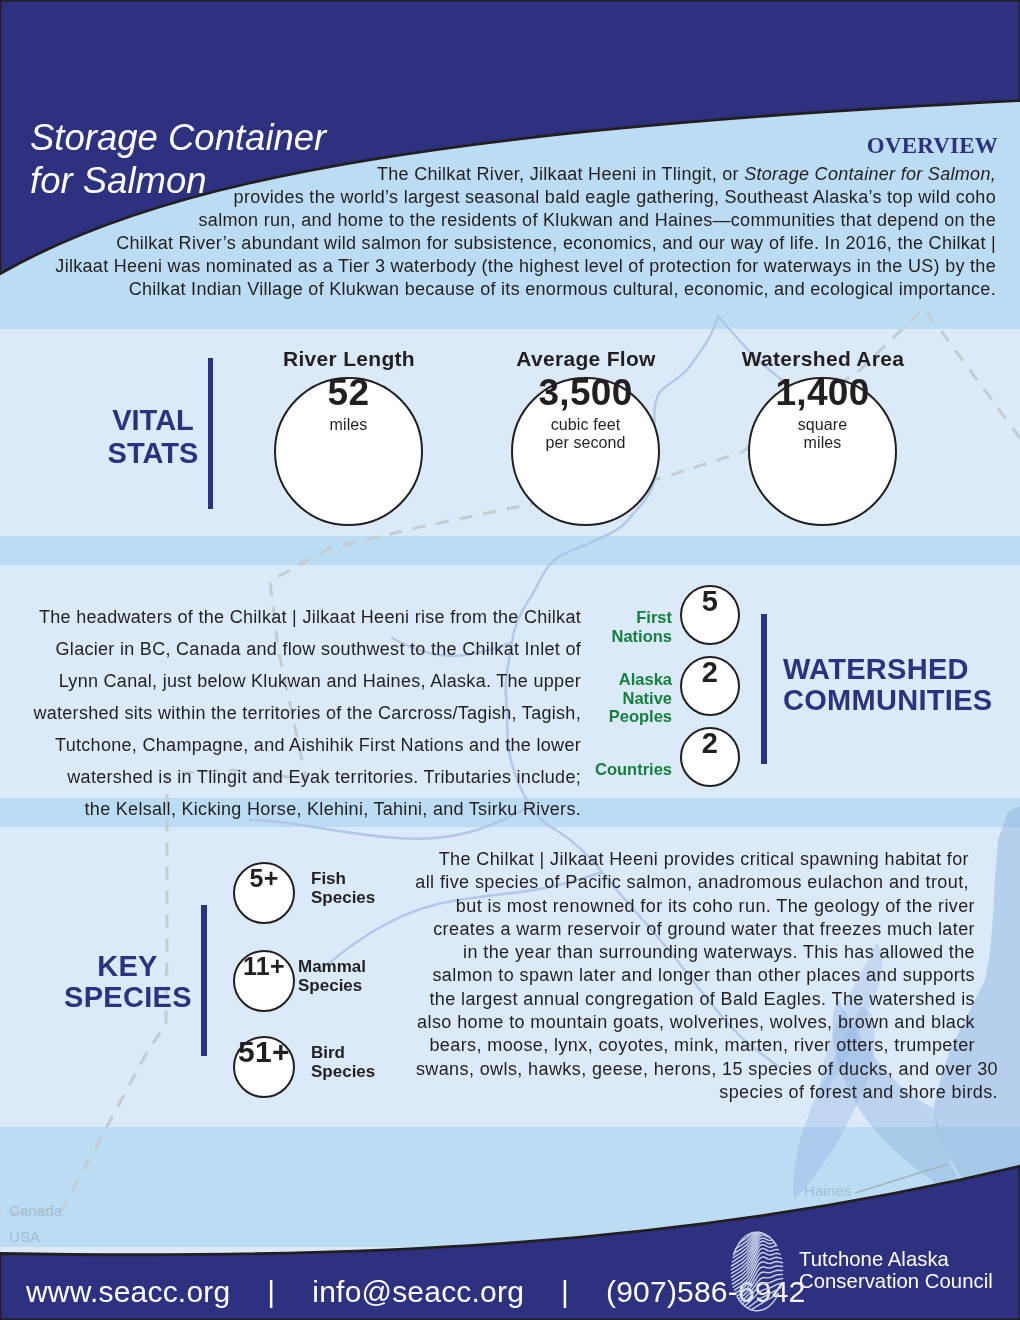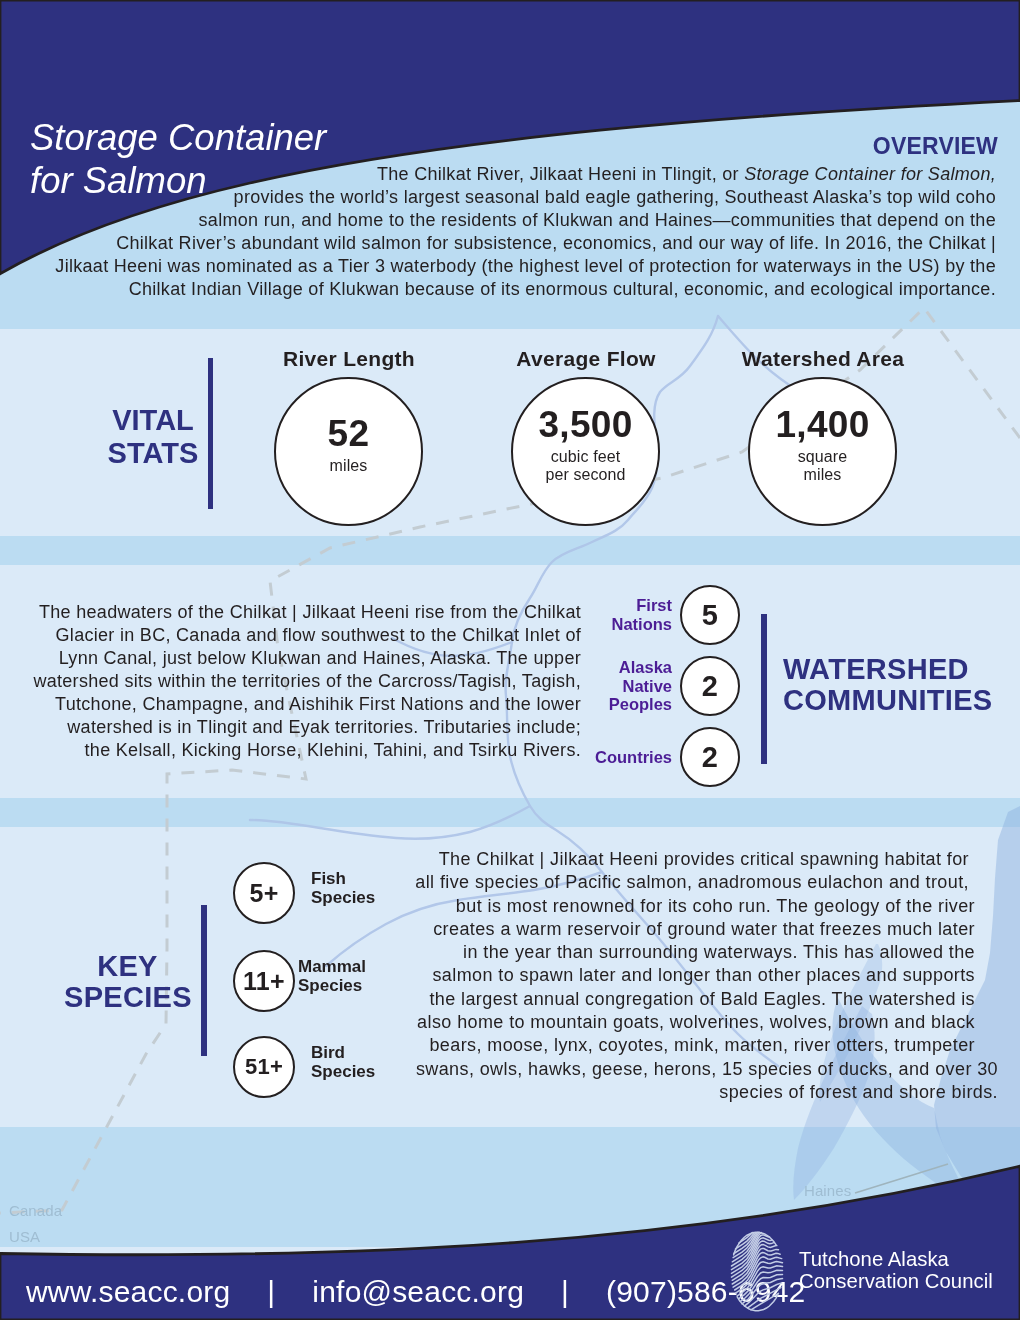--- a/index.html
+++ b/index.html
@@ -30,20 +30,21 @@
   }
   .subtitle {
     position:absolute; left:30px; top:104px;
     font-size:36.5px; font-style:italic; font-weight:400; color:#ffffff;
     line-height:43px; letter-spacing:0px;margin-top:12px;
   }
   .overview-label {
     position:absolute; right:22px; top:133px;
     font-size:23px; font-weight:700; color:#2e3180;
     letter-spacing:0.2px;
+    font-family:Liberation Serif, serif;
   }
   .overview-text {
     position:absolute; left:0px; top:163px; width:996px;
     font-size:18px; line-height:23px; color:#231f20;
     text-align:right; letter-spacing:0.3px;
   }
   .overview-text i { font-style:italic; }
   .ovshape {
     float:left; width:390px; height:120px;
     shape-outside:polygon(0px 0px, 374px 0px, 374px 22px, 231px 23px, 231px 45px, 187px 46px, 187px 68px, 113px 69px, 113px 91px, 53px 92px, 53px 114px, 0px 114px);
@@ -58,45 +59,45 @@
   .vs-rule { position:absolute; left:207.8px; top:358px; width:5.4px; height:151px; background:#2e3180; }
   .vs-item { position:absolute; top:348px; }
   .vs-title {
     position:absolute; top:0; left:0; width:100%; text-align:center;
     font-size:21px; letter-spacing:0.3px; font-weight:700; color:#231f20;
     line-height:21px;
   }
   .circ {
     position:absolute; border-radius:50%; background:#fff;
     border:2.4px solid #231f20;
-    display:flex; flex-direction:column; align-items:center; justify-content:center;
+    display:flex; flex-direction:column; align-items:center; justify-content:flex-start;
   }
   .circ.stat { padding-bottom:9px; }
   .circ .num { font-size:37px; font-weight:700; color:#231f20; line-height:28px; letter-spacing:0.3px; }
   .circ .unit { font-size:16px; color:#231f20; line-height:17.5px; text-align:center; margin-top:9px; letter-spacing:0.1px; }
 
   
   .ws-text {
     position:absolute; left:24px; top:601px; width:557px;
-    font-size:18px; line-height:23px; letter-spacing:0.3px;
+    font-size:18px; line-height:32px; letter-spacing:0.3px;
     color:#231f20; text-align:right;
   }
   .wsshape {
     float:left; width:30px; height:161px;
     shape-outside:polygon(0px 0px, 1px 0px, 1px 135px, 30px 135px, 30px 161px, 0px 161px);
   }
   .ws-rule { position:absolute; left:761px; top:614px; width:5.5px; height:150px; background:#2e3180; }
   .ws-label {
     position:absolute; left:783px; top:654px; width:240px;
     color:#2e3180; font-weight:700; font-size:29px; line-height:31.3px;
     letter-spacing:0.3px;
   }
   .ws-item-label {
     position:absolute; text-align:right; font-size:16.5px; font-weight:700;
-    color:#4c1d95; line-height:18.5px; width:100px; letter-spacing:0px;
+    color:#15803d; line-height:18.5px; width:100px; letter-spacing:0px;margin-top:12px;
   }
 
   
   .ks-label {
     position:absolute; left:64px; top:951px; width:127px;
     text-align:center; color:#2e3180; font-weight:700;
     font-size:29px; line-height:31.3px; letter-spacing:0.3px;
   }
   .ks-rule { position:absolute; left:201px; top:905px; width:5.5px; height:151px; background:#2e3180; }
   .ks-item-label {
@@ -266,21 +267,21 @@
 
   <div class="circ" style="left:233px; top:950px; width:62px; height:62px;">
     <div class="num" style="font-size:25px;">11+</div>
   </div>
   <div class="ks-item-label" style="left:298px; top:958px;">
     <div>Mammal</div>
     <div>Species</div>
   </div>
 
   <div class="circ" style="left:233px; top:1036px; width:62px; height:62px;">
-    <div class="num" style="font-size:22px;">51+</div>
+    <div class="num" style="font-size:30px;">51+</div>
   </div>
   <div class="ks-item-label" style="left:311px; top:1044px;">
     <div>Bird</div>
     <div>Species</div>
   </div>
 
   <div class="ks-text"><span class="ksshape"></span><span class="ksshape2"></span><span>The Chilkat | Jilkaat Heeni provides critical  spawning  habitat for all five species of Pacific salmon, anadromous eulachon and trout, but is most renowned for its coho run.  The geology of the river creates a warm reservoir of ground water that freezes much later in the year than surrounding waterways.  This has allowed the salmon to spawn later and longer than other places and supports the largest annual congregation of Bald Eagles. The watershed is also home to mountain goats, wolverines, wolves, brown and black bears, moose, lynx, coyotes, mink, marten, river otters, trumpeter swans, owls, hawks, geese, herons, 15 species of ducks, and over 30 species of forest and shore birds.</span></div>
 
   <div class="maplabel" style="left:9px; top:1185px;margin-top:17px;">Canada</div>
   <div class="maplabel" style="left:9px; top:1228px;">USA</div>

